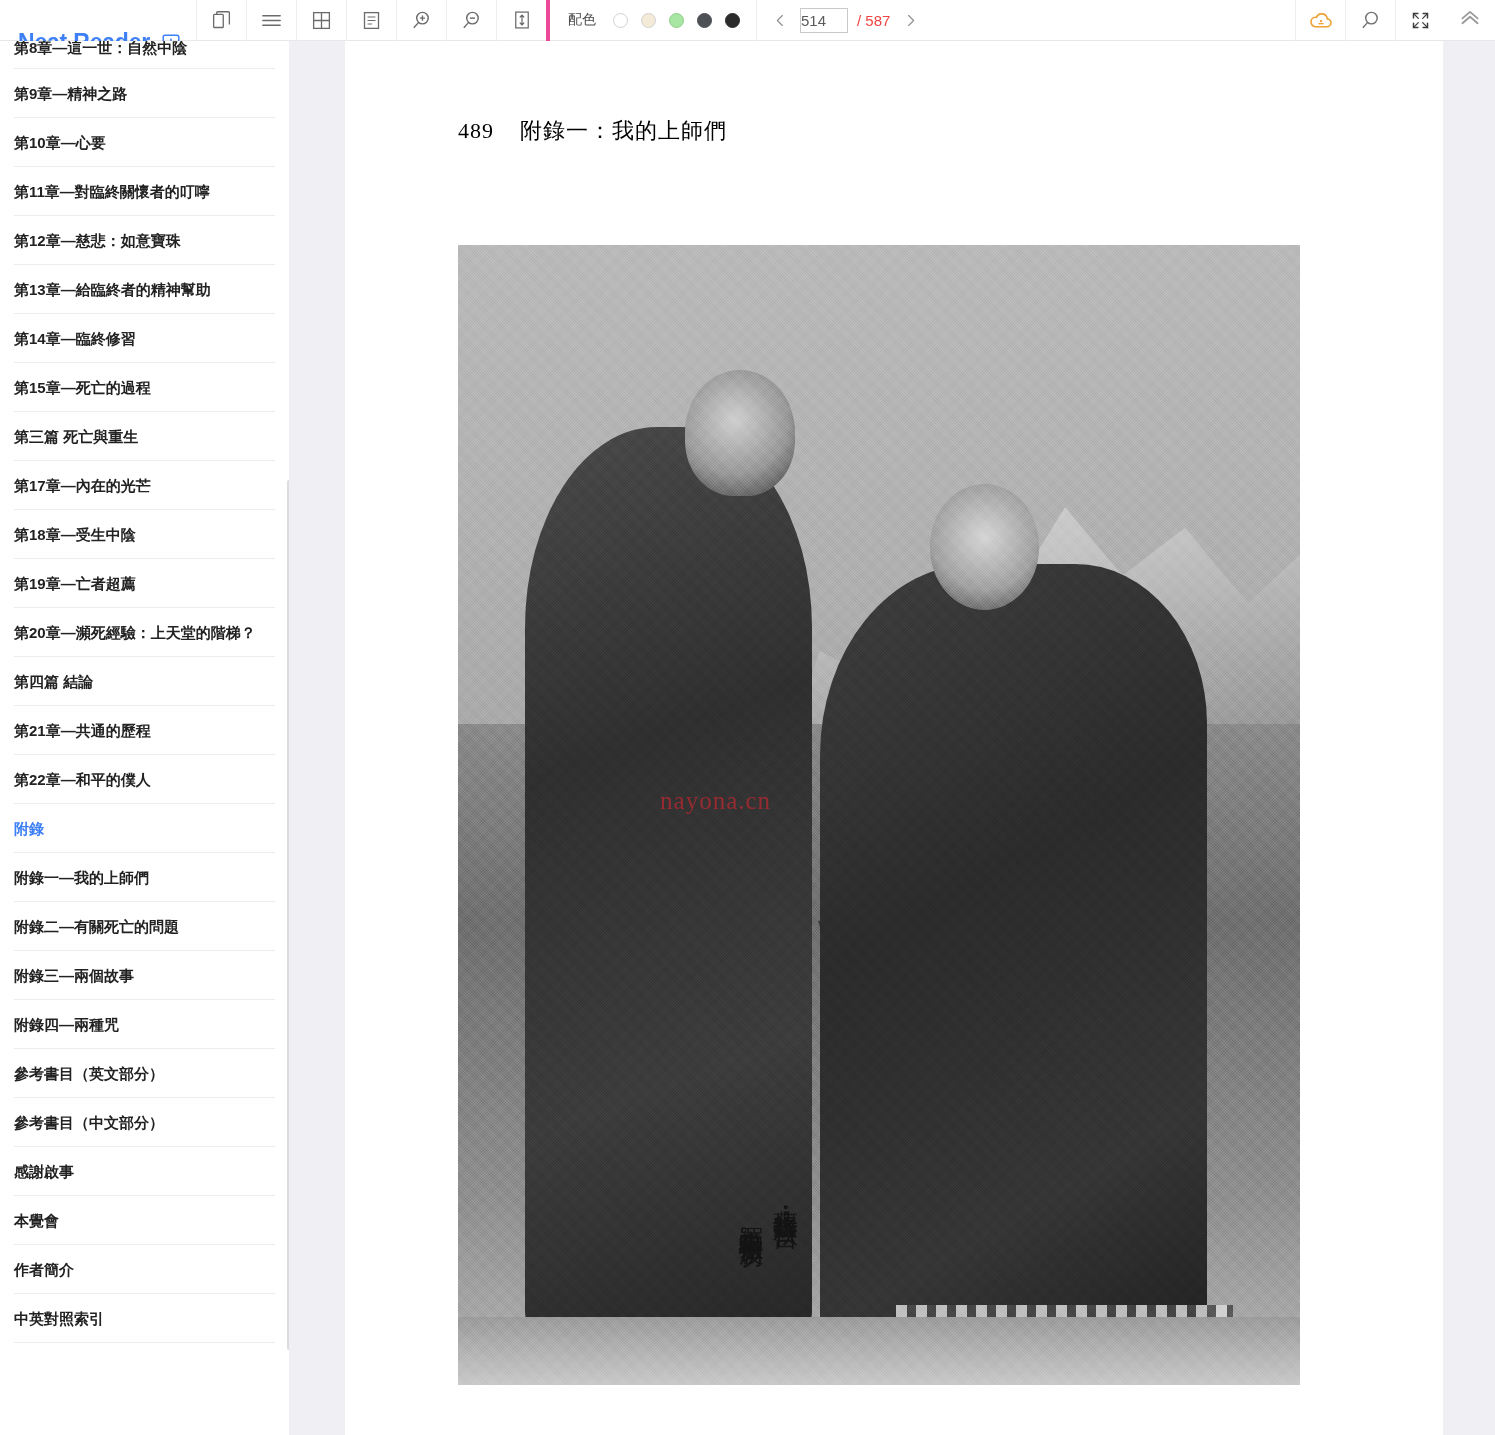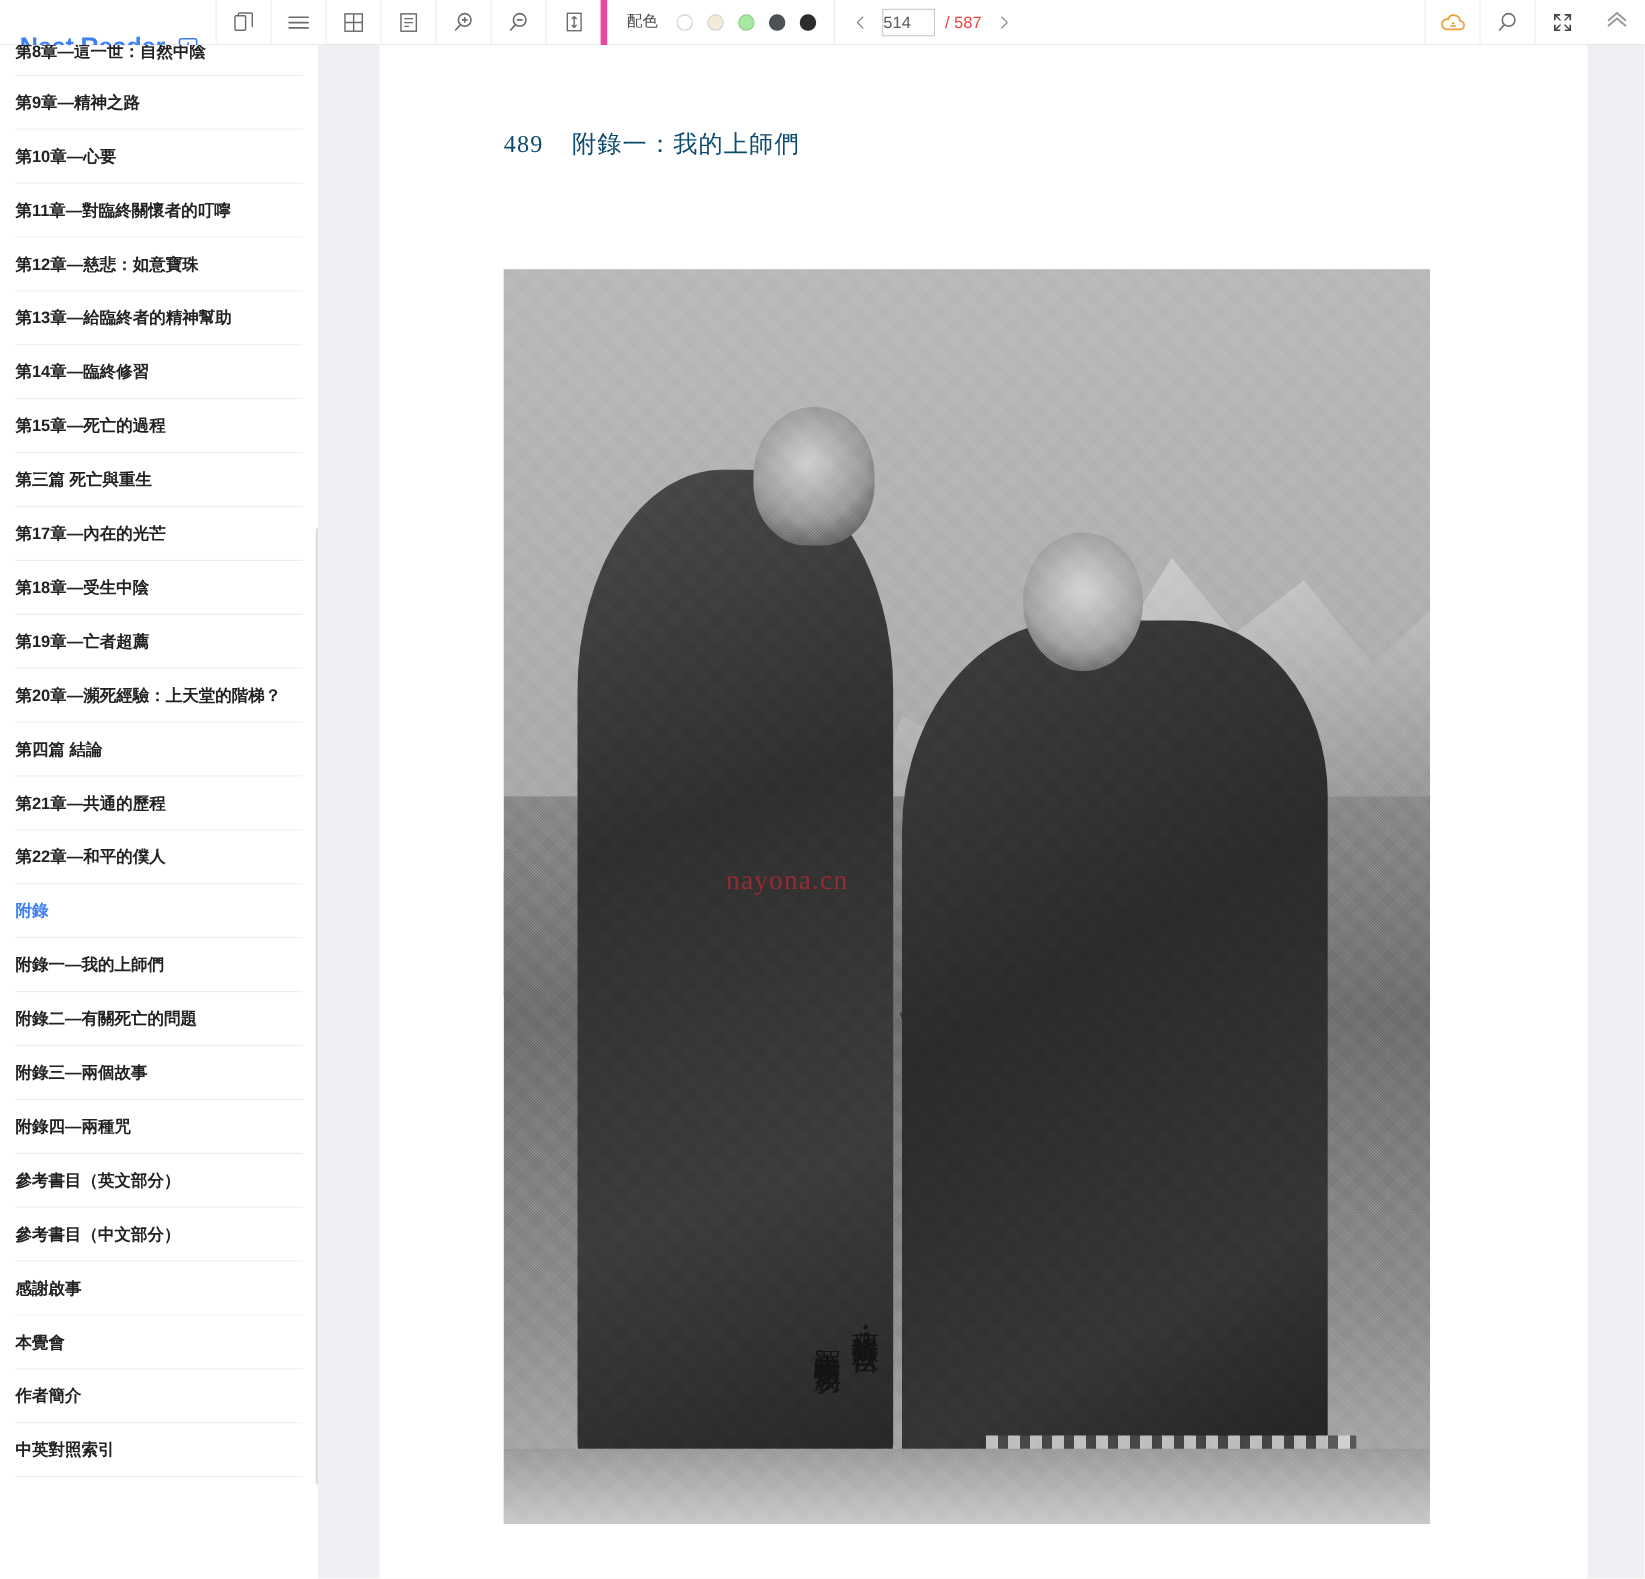--- a/index.html
+++ b/index.html
@@ -30,21 +30,21 @@
 
   .tb-btn {
     width: 50px; height: 41px;
     display: flex; align-items: center; justify-content: center;
     border-left: 1px solid #ededed;
     cursor: pointer;
   }
 
   .tb-colors {
     height: 41px; display: flex; align-items: center;
-    border-left: 6px solid #ec4899;
+    border-left: 4px solid #ec4899;
     padding: 0 16px 0 18px; gap: 13px;
   }
   .tb-colors .lbl { font-size: 14px; color: #4a4a4a; margin-right: 4px; }
   .swatch {
     width: 15px; height: 15px; border-radius: 50%;
     border: 1px solid #d2d2d2; cursor: pointer;
   }
 
   .tb-pager {
     height: 41px; display: flex; align-items: center;
@@ -110,21 +110,21 @@
     position: absolute; top: 41px; left: 345px;
     width: 1098px; height: 1394px;
     background: #ffffff;
     overflow: hidden;
   }
 
   
   .page-head {
     margin: 75px 0 4px 113px;
     font-family: "Liberation Serif", "DejaVu Serif", serif;
-    font-size: 22px; color: #0c4a6e; letter-spacing: 1px;
+    font-size: 22px; color: #000000; letter-spacing: 1px;
   }
   .page-head .pnum { margin-right: 26px; }
 
   .figure-wrap {
     margin: 99px 0 0 113px;
     width: 842px; height: 888px;
     position: relative;
   }
   .photo {
     width: 842px; height: 1140px;

